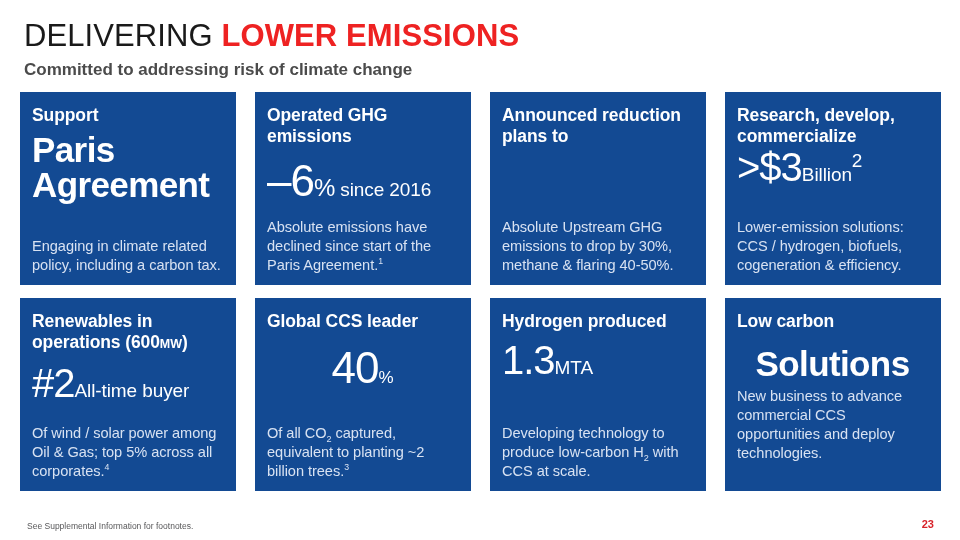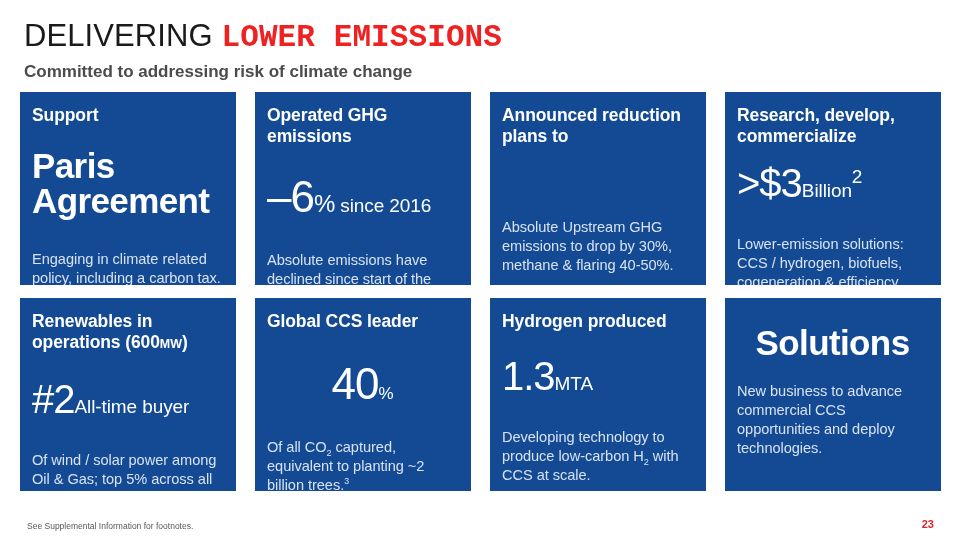--- a/index.html
+++ b/index.html
@@ -35,21 +35,20 @@
     letter-spacing: 0.1px;
     white-space: nowrap;
   }
   .title-plain {
     color: #1a1a1a;
     font-weight: 400;
   }
   .title-accent {
     color: #ee2222;
     font-weight: 700;
-    font-family: Liberation Mono, monospace;
   }
   .subtitle {
     margin-top: 5px;
     font-size: 17px;
     line-height: 21px;
     color: #4b4b4b;
     font-weight: 700;
     white-space: nowrap;
   }
 
@@ -67,21 +66,20 @@
   }
 
   .card {
     background: #134a93;
     color: #ffffff;
     box-sizing: border-box;
     padding: 13px 13px 10px 12px;
     display: flex;
     flex-direction: column;
     overflow: hidden;
-    gap: 16px;
   }
 
   .card-eyebrow {
     font-size: 17.5px;
     line-height: 21px;
     font-weight: 700;
     color: #ffffff;
     letter-spacing: -0.1px;
   }
   .card-eyebrow .smallcap {
@@ -215,20 +213,21 @@
     </div>
 
     <div class="card">
       <div class="card-eyebrow">Hydrogen produced</div>
       <div class="card-big big-lg mt8"><span>1.3</span><span class="unit-md">MTA</span></div>
       <div class="sp-flex"></div>
       <div class="card-body"><span>Developing technology to produce low-carbon H</span><sub>2</sub><span> with CCS at scale.</span></div>
     </div>
 
     <div class="card">
+      <div class="card-eyebrow">Low carbon</div>
       <div class="card-big-bold mt14">Solutions</div>
       <div class="card-body mt6">New business to advance commercial CCS opportunities and deploy technologies.</div>
       <div class="sp-flex"></div>
     </div>
 
   </div>
 
   <div class="footnote">See Supplemental Information for footnotes.</div>
   <div class="page-number">23</div>
 

